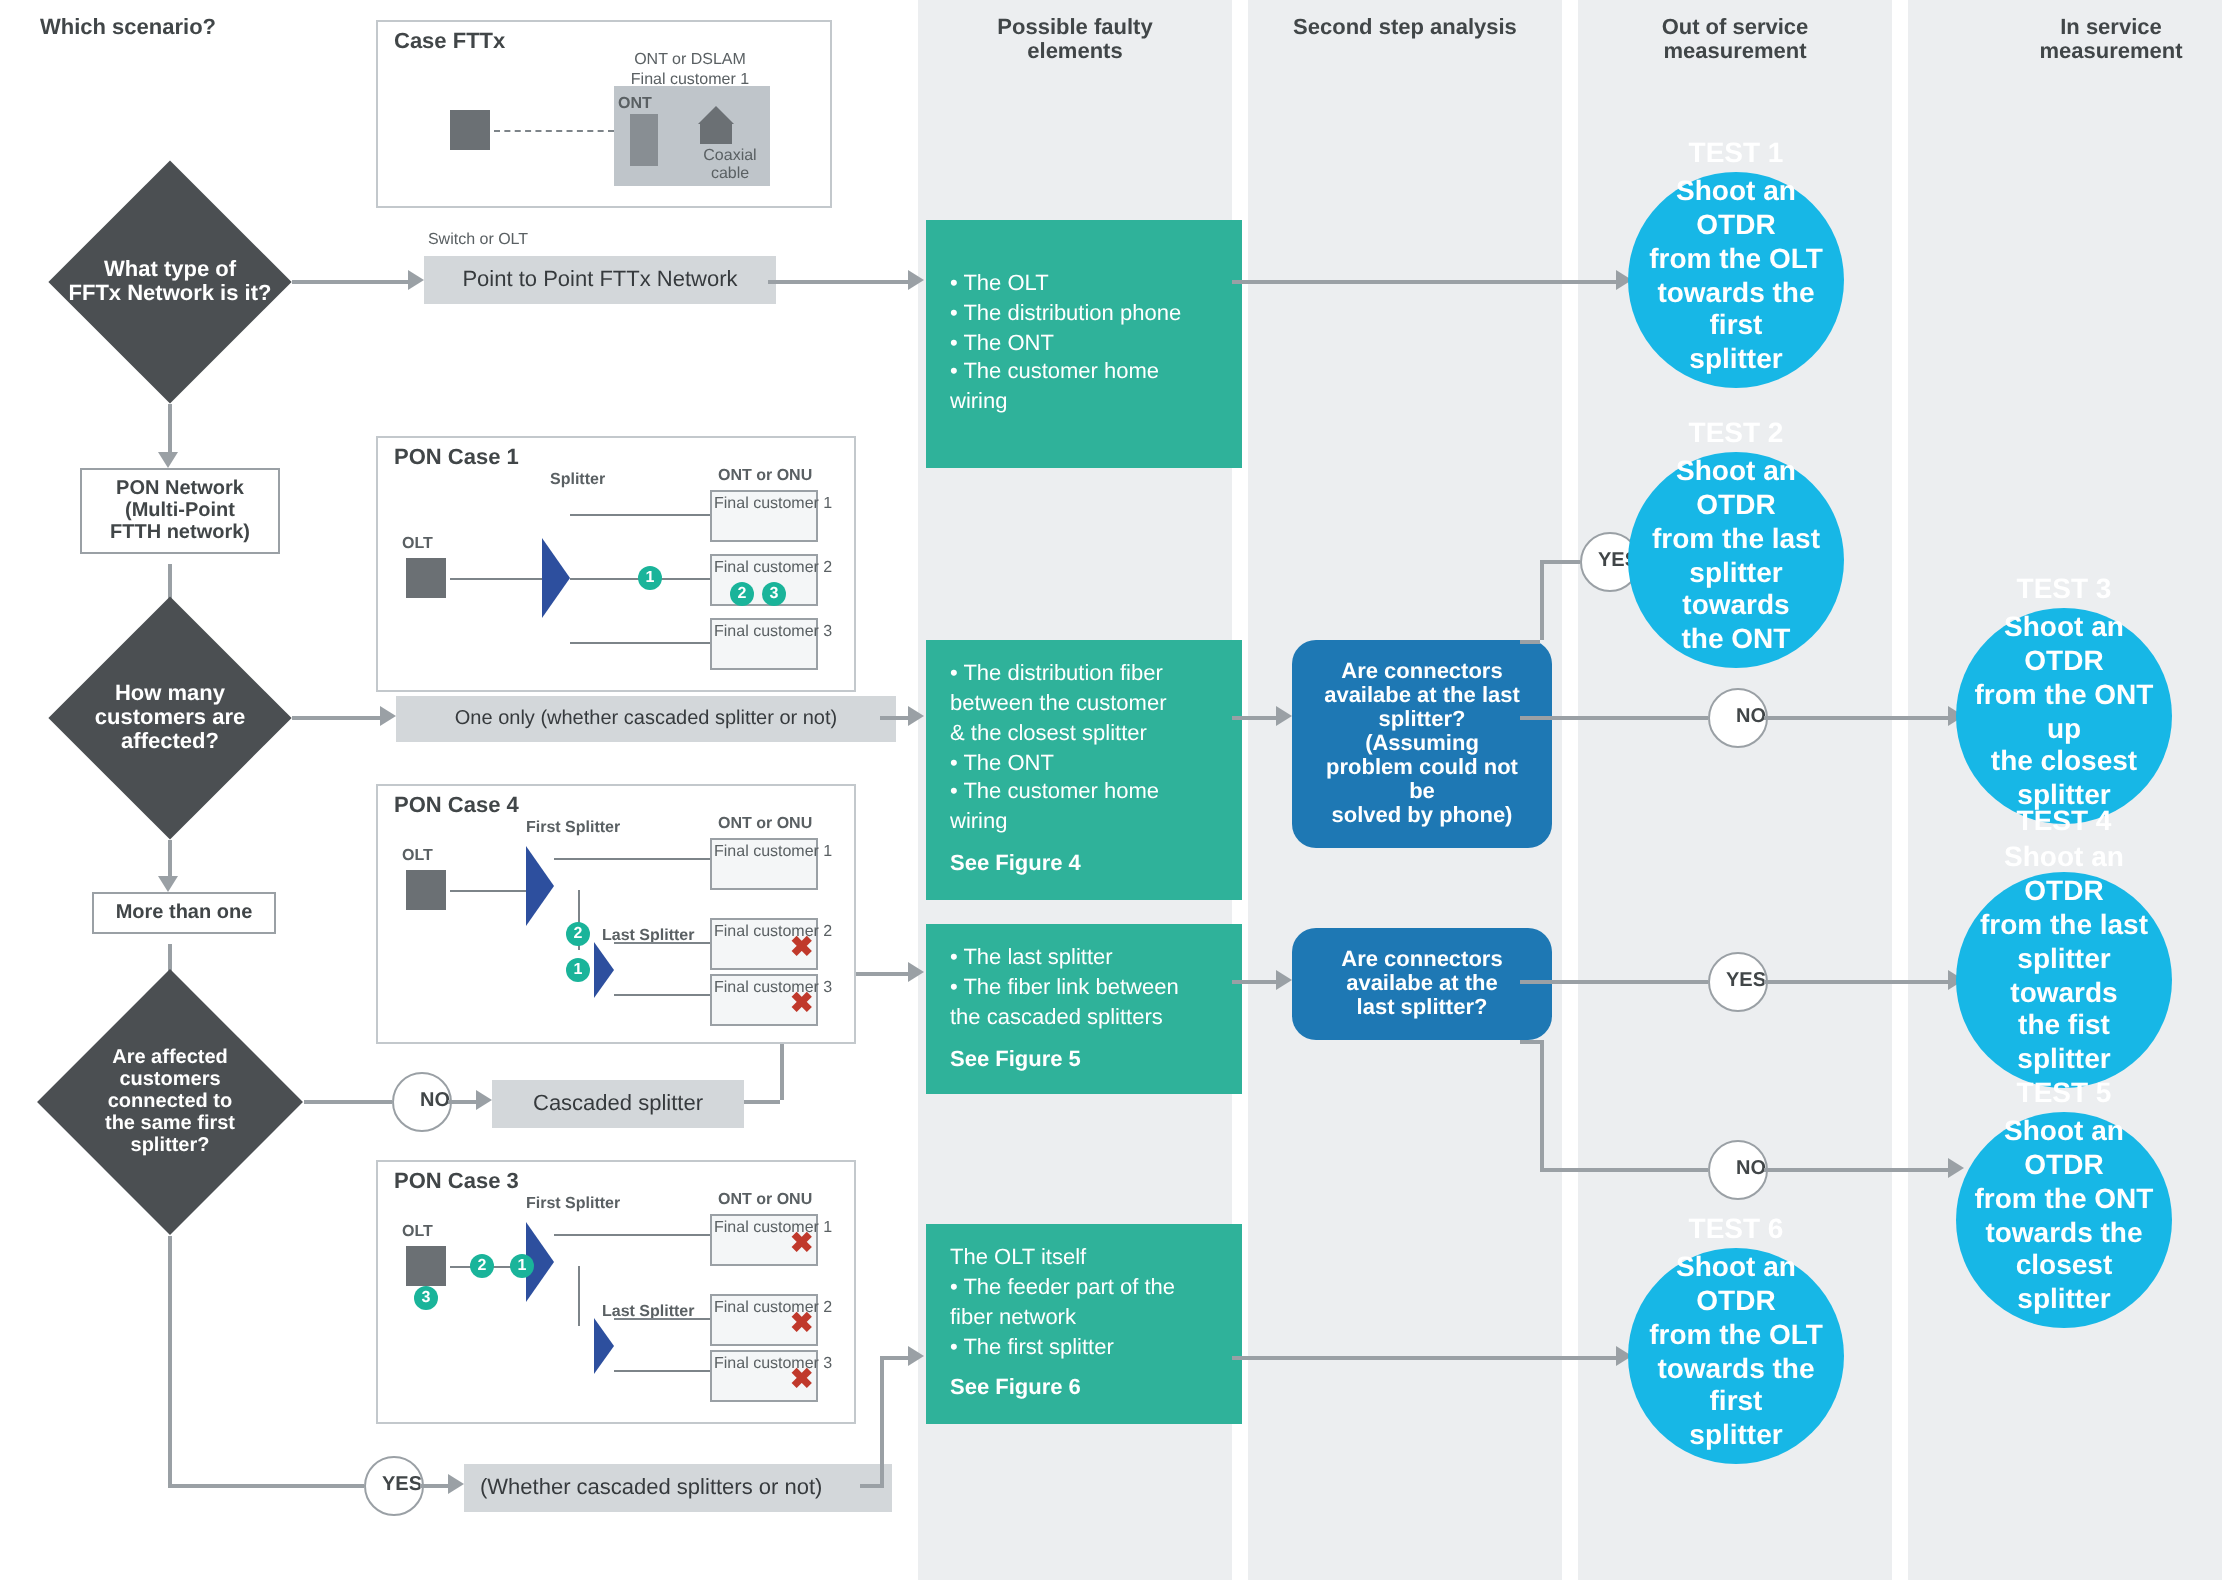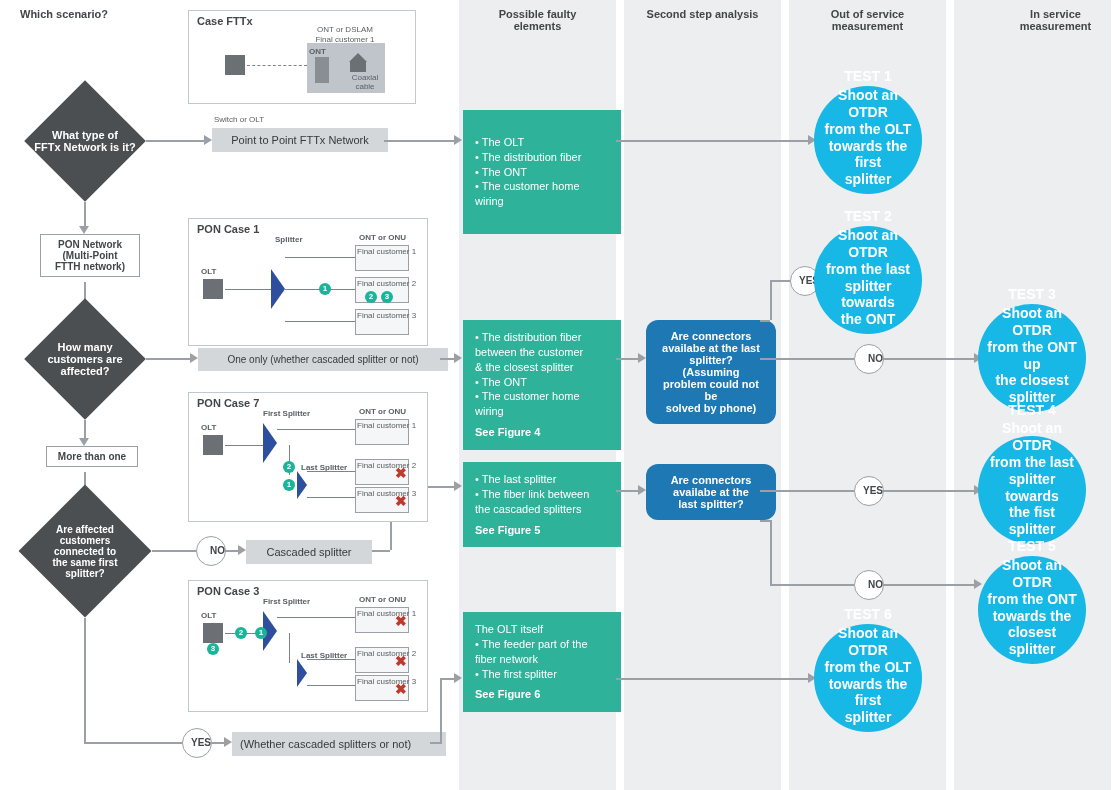--- a/index.html
+++ b/index.html
@@ -195,21 +195,21 @@
     <div class="mini" style="left:168px; top:28px;">Final customer 1</div>
     <div class="ontbox" style="left:166px; top:58px;"></div>
     <div class="mini" style="left:168px; top:60px;">Final customer 2</div>
     <div class="badge" style="left:176px; top:72px;">2</div>
     <div class="badge" style="left:192px; top:72px;">3</div>
     <div class="ontbox" style="left:166px; top:90px;"></div>
     <div class="mini" style="left:168px; top:92px;">Final customer 3</div>
   </div>
 
   <div class="case" style="left:188px; top:392px; width:238px; height:128px;">
-    <div class="caseTitle" style="left:8px; top:4px;">PON Case 7</div>
+    <div class="caseTitle" style="left:8px; top:4px;">PON Case 4</div>
     <div class="mini minit" style="left:74px; top:16px;">First Splitter</div>
     <div class="mini minit" style="left:170px; top:14px;">ONT or ONU</div>
     <div class="mini minit" style="left:12px; top:30px;">OLT</div>
     <div class="olt" style="left:14px; top:42px;"></div>
     <div class="thinH" style="left:36px; top:52px; width:38px;"></div>
     <div class="splitter" style="left:74px; top:30px;"></div>
     <div class="thinH" style="left:88px; top:36px; width:78px;"></div>
     <div class="thinV" style="left:100px; top:52px; height:30px;"></div>
     <div class="badge" style="left:94px; top:68px;">2</div>
     <div class="mini minit" style="left:112px; top:70px;">Last Splitter</div>
@@ -250,21 +250,21 @@
     <div class="ontbox" style="left:166px; top:66px;"></div>
     <div class="mini" style="left:168px; top:68px;">Final customer 2</div>
     <div class="abs" style="left:206px; top:72px; color:#c0392b; font-weight:900; font-size:14px;">✖</div>
     <div class="ontbox" style="left:166px; top:94px;"></div>
     <div class="mini" style="left:168px; top:96px;">Final customer 3</div>
     <div class="abs" style="left:206px; top:100px; color:#c0392b; font-weight:900; font-size:14px;">✖</div>
   </div>
 
   <div class="faulty" style="left:463px; top:110px; width:134px; white-space:pre-line;">
      <div style="white-space:pre-line;">• The OLT
-• The distribution fiber
+• The distribution phone
 • The ONT
 • The customer home wiring</div>
   </div>
 
   <div class="h" style="left:616px; top:140px; width:192px;"></div>
   <div class="arR" style="left:808px; top:135px;"></div>
 
   <div class="faulty" style="left:463px; top:320px; width:134px;">
      <div style="white-space:pre-line;">• The distribution fiber
   between the customer

